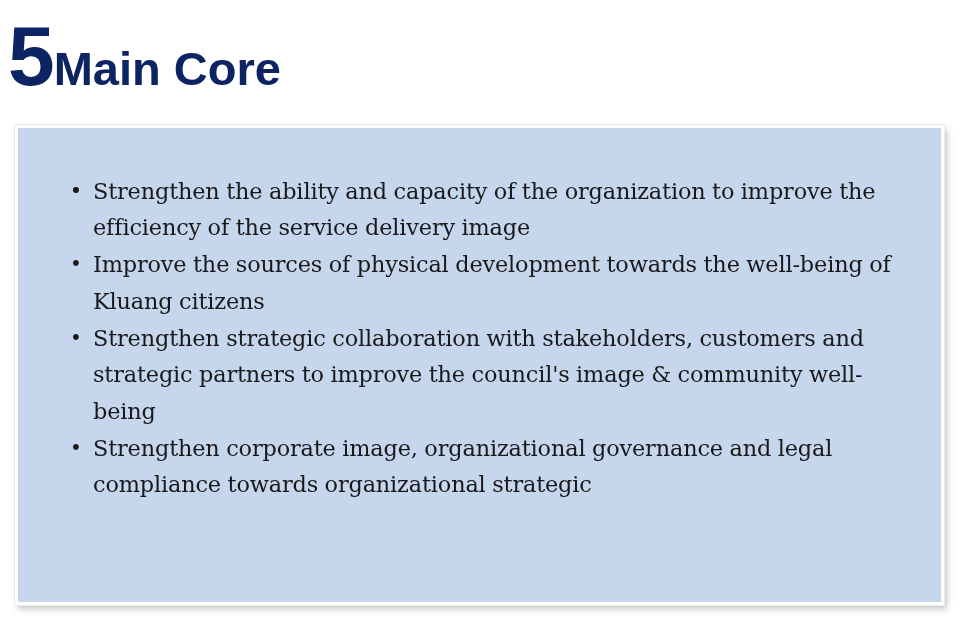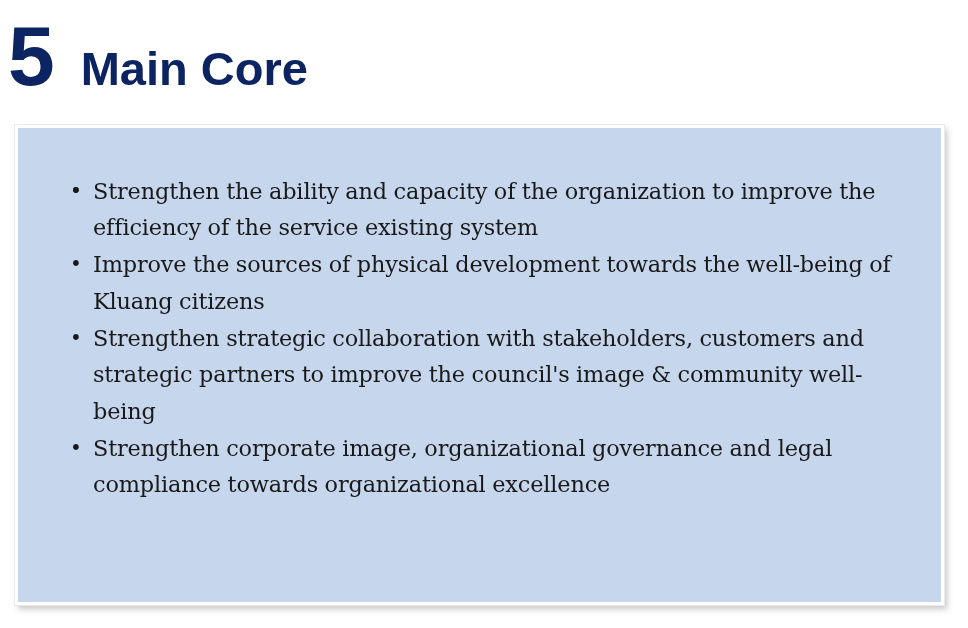--- a/index.html
+++ b/index.html
@@ -36,21 +36,20 @@
     color: #0c2461;
     line-height: 1;
     letter-spacing: -1px;
   }
   .title-text {
     font-family: "Liberation Sans", sans-serif;
     font-size: 47px;
     font-weight: bold;
     color: #0c2461;
     line-height: 1;
-    margin-left: 27px;
   }
 
   
   .panel-wrap {
     position: absolute;
     left: 14px;
     top: 124px;
     width: 931px;
     height: 482px;
     background: #ffffff;
@@ -108,35 +107,35 @@
   <div class="panel-wrap">
     <div class="panel">
       <ul class="bullets">
 
         <li class="bullet-item">
           <span class="bullet-marker">•</span>
         </li>
 
         <li class="bullet-item">
           <span class="bullet-marker">•</span>
-          <span>Strengthen the ability and capacity of the organization to improve the efficiency of the service existing system</span>
+          <span>Strengthen the ability and capacity of the organization to improve the efficiency of the service delivery image</span>
         </li>
 
         <li class="bullet-item">
           <span class="bullet-marker">•</span>
           <span>Improve the sources of physical development towards the well-being of Kluang citizens</span>
         </li>
 
         <li class="bullet-item">
           <span class="bullet-marker">•</span>
           <span>Strengthen strategic collaboration with stakeholders, customers and strategic partners to improve the council's image &amp; community well-being</span>
         </li>
 
         <li class="bullet-item">
           <span class="bullet-marker">•</span>
-          <span>Strengthen corporate image, organizational governance and legal compliance towards organizational excellence</span>
+          <span>Strengthen corporate image, organizational governance and legal compliance towards organizational strategic</span>
         </li>
 
       </ul>
     </div>
   </div>
 
 </div>
 
 </body></html>

